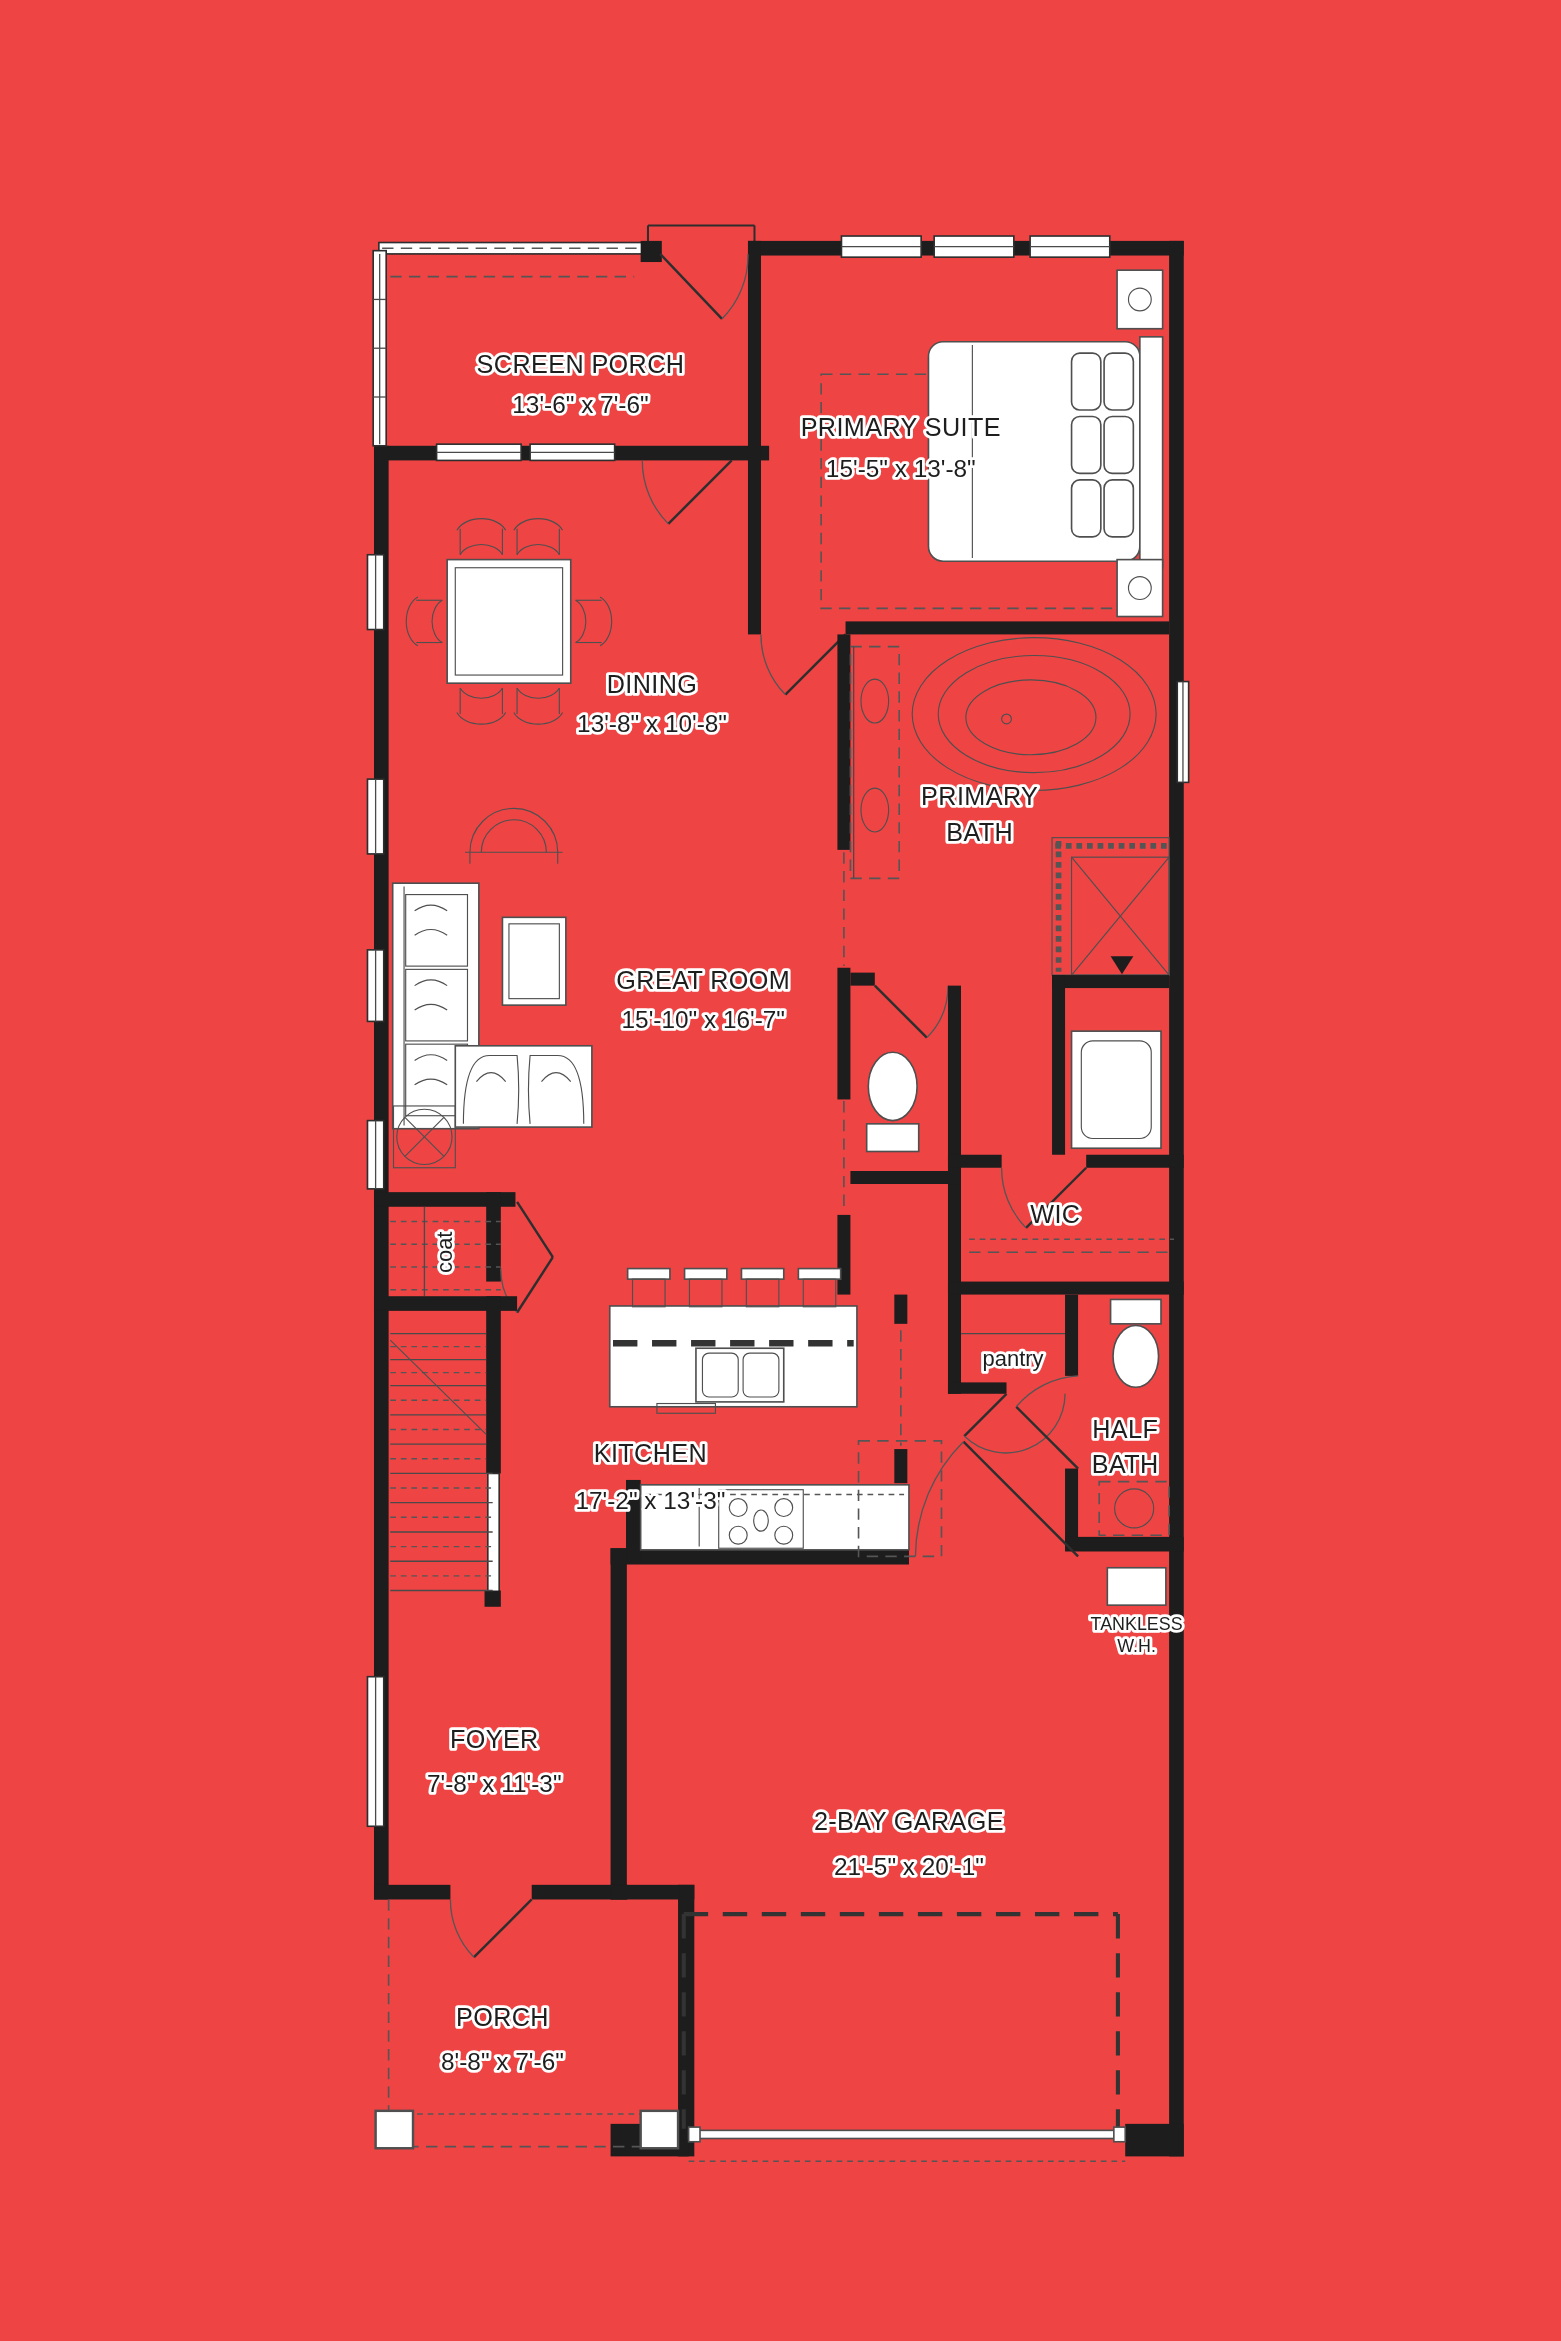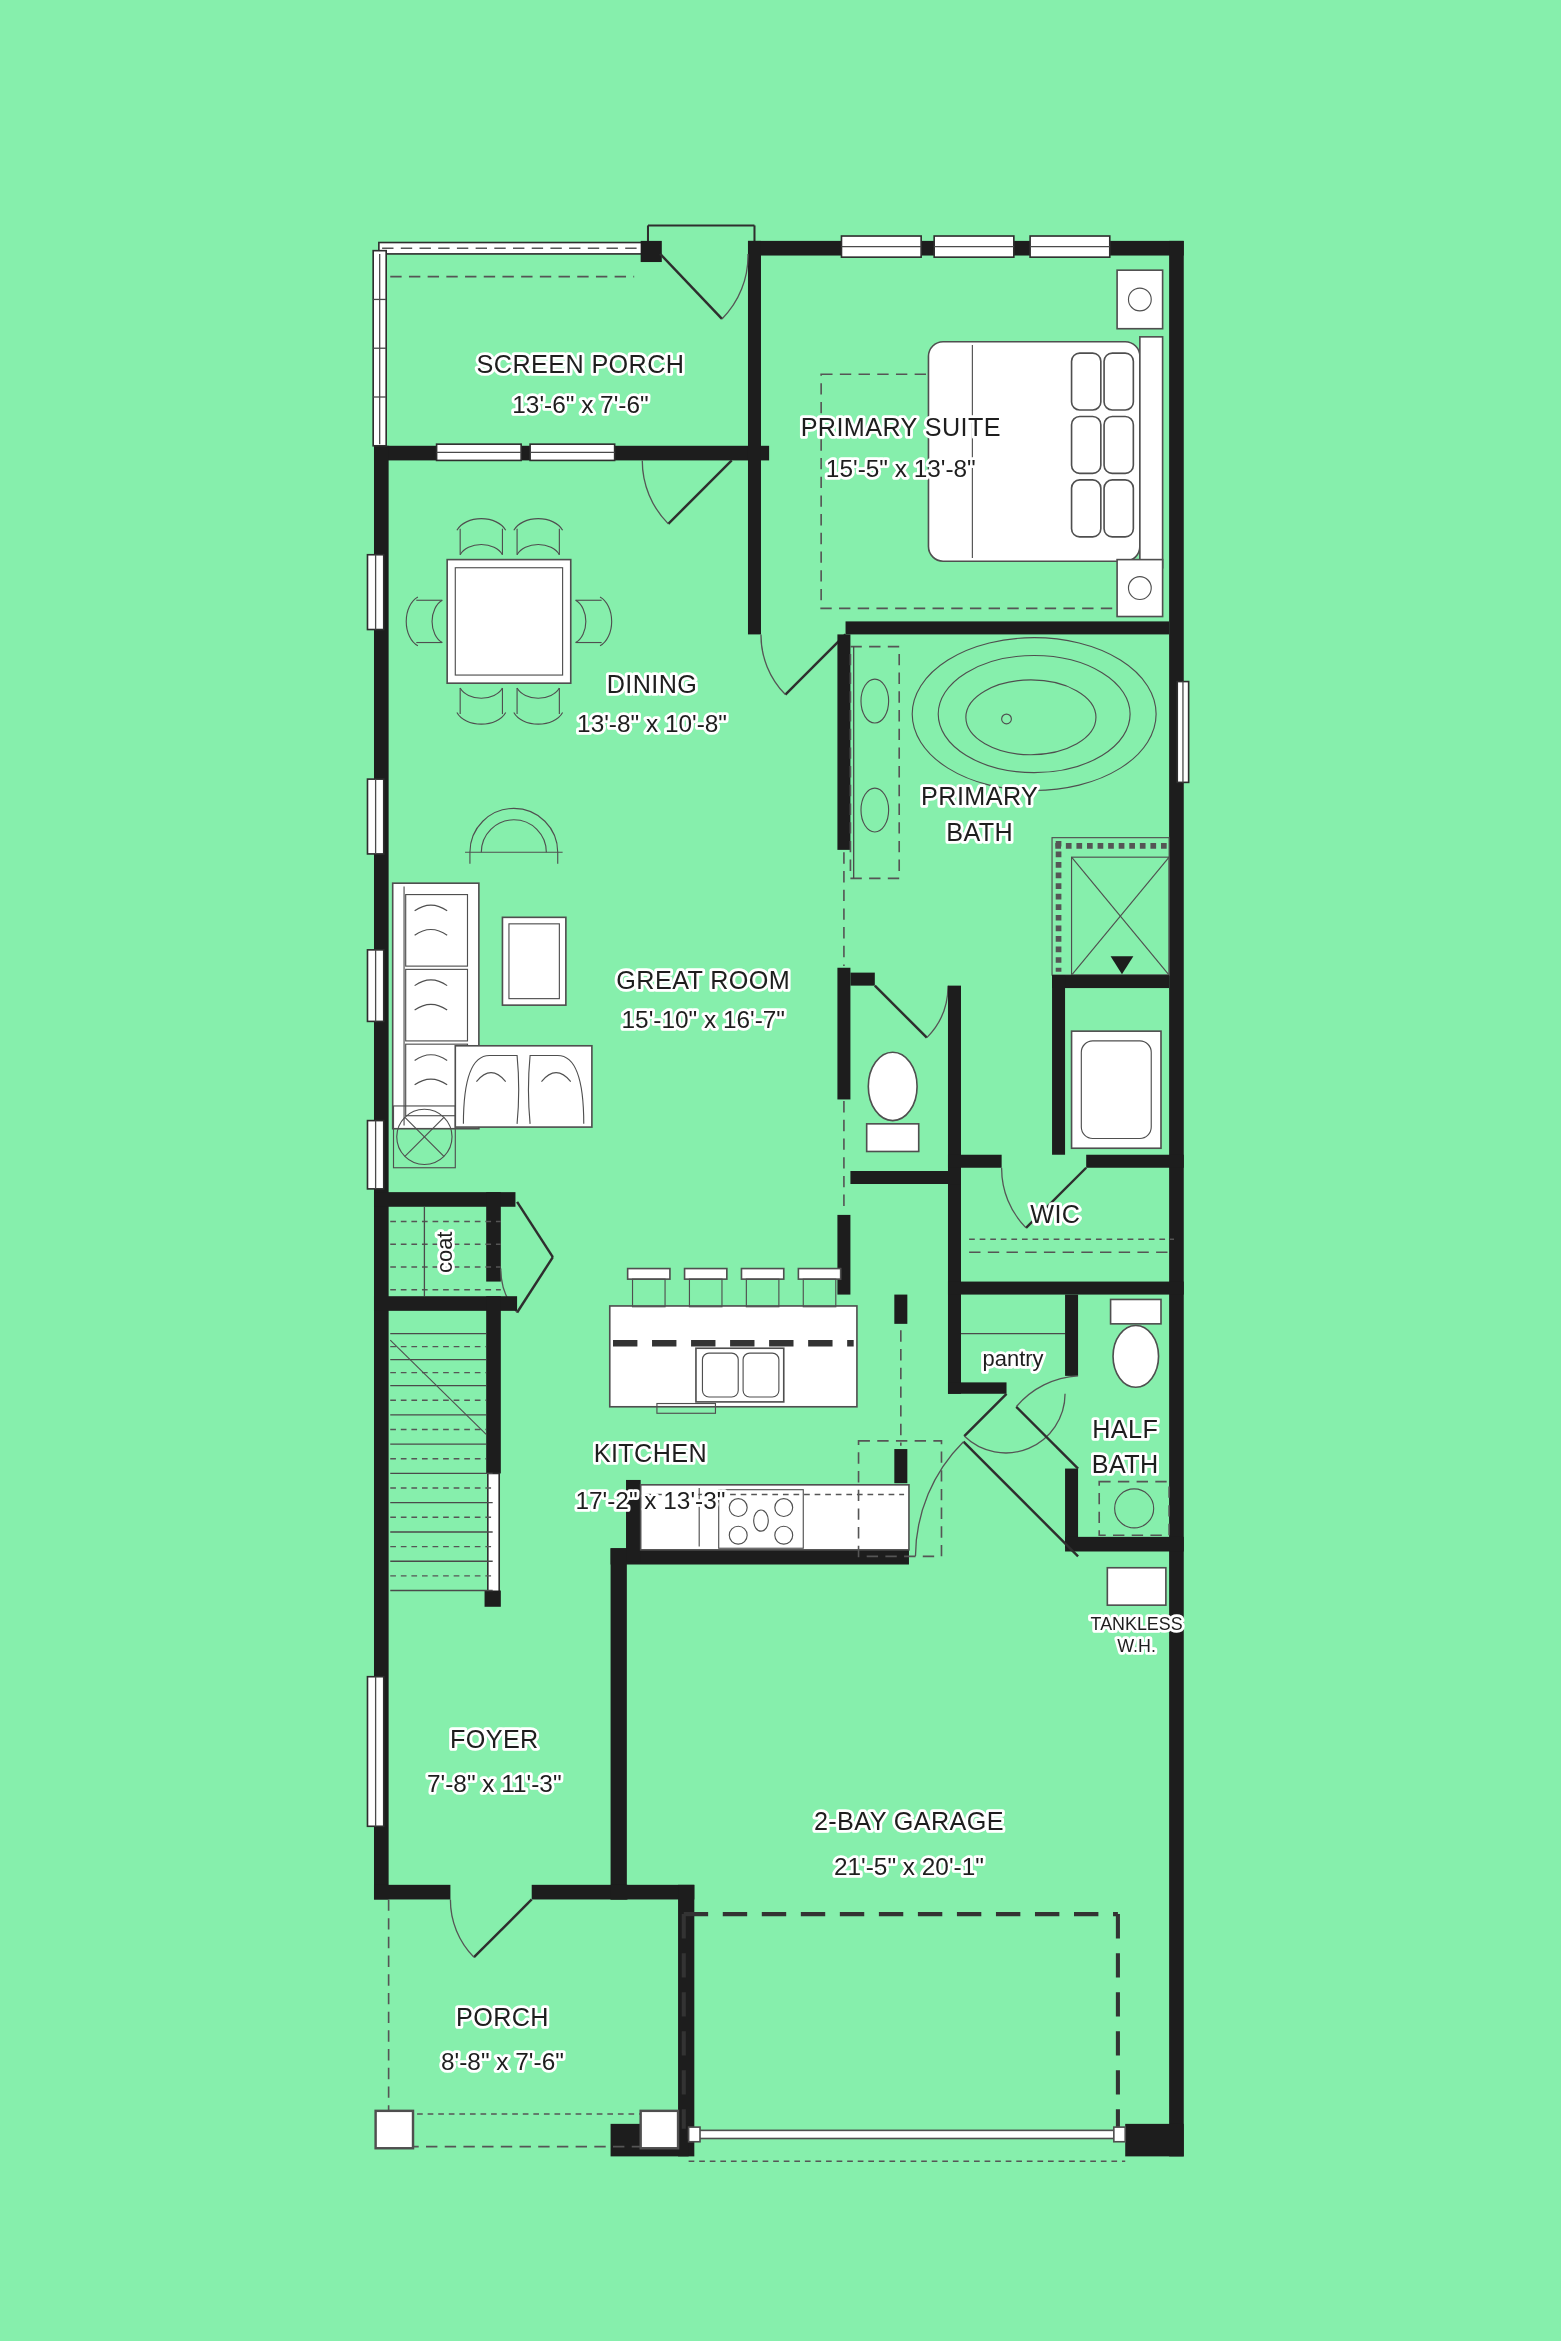--- a/index.html
+++ b/index.html
@@ -1,16 +1,16 @@
 <!DOCTYPE html>
 <html style="font-size:13px"><head>
 <meta charset="utf-8">
 <style>
   html,body{margin:0;padding:0;background:#ffffff;}
-  .canvas{position:relative;width:1561px;height:2342px;background:#86efac;overflow:hidden;
+  .canvas{position:relative;width:1561px;height:2342px;background:#ef4444;overflow:hidden;
           font-family:"Liberation Sans", sans-serif;}
   svg{position:absolute;left:0;top:0;}
   text{fill:#1e1e1e;font-family:"Liberation Sans", sans-serif;
        paint-order:stroke;stroke:#ffffff;stroke-width:7px;stroke-linejoin:round;}
   .room{font-size:31px;letter-spacing:.5px;}
   .dim{font-size:30px;}
   .small{font-size:27px;}
   .tiny{font-size:22px;}
   .wall{fill:#1d1d1d;stroke:none;}
   .ln{stroke:#2e2e2e;stroke-width:2.5;fill:none;}

